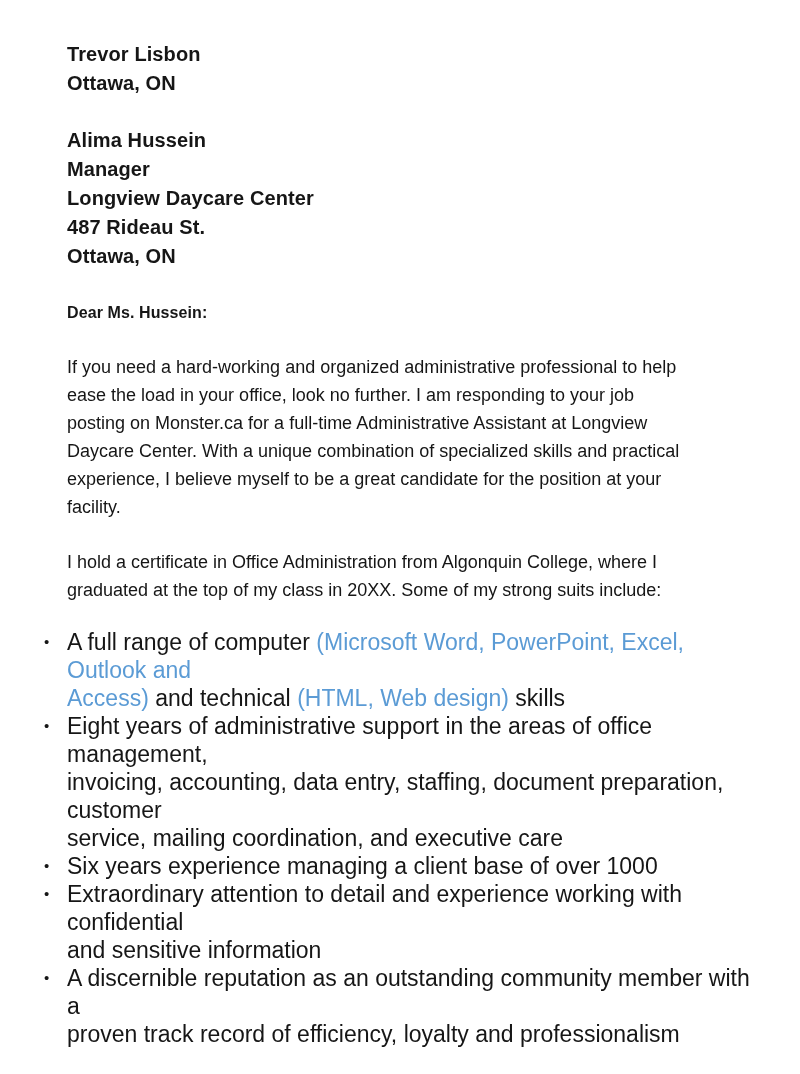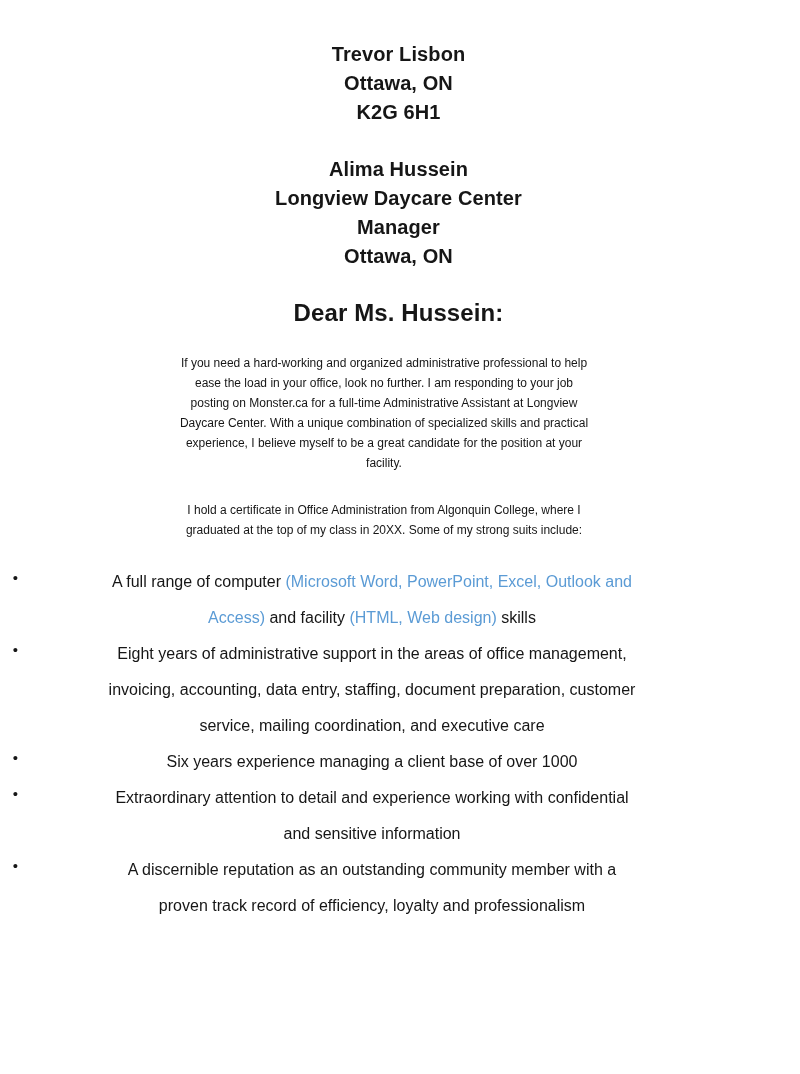--- a/index.html
+++ b/index.html
@@ -11,44 +11,43 @@
     width: 800px;
     height: 1074px;
     font-family: "Liberation Sans", sans-serif;
     color: #161616;
     overflow: hidden;
   }
   .page {
     box-sizing: border-box;
     width: 800px;
     height: 752px;
-    padding: 40px 30px 0 27px;
+    padding: 40px 30px 0 67px;
     background: #ffffff;
-    text-align: center;
   }
   
   .addr-block { margin: 0 0 28px 0; }
   .addr-line {
     font-size: 20px;
     line-height: 29px;
     font-weight: 700;
     letter-spacing: 0.1px;
   }
   .recipient-block { margin-bottom: 27px; margin-top: 24px; }
   .salutation {
-    font-size: 24px;
+    font-size: 16px;
     line-height: 29px;
     font-weight: 700;
     letter-spacing: 0.1px;
     margin: 0 0 26px 0;
   }
   
   .para {
-    font-size: 12px;
-    line-height: 20px;
+    font-size: 18px;
+    line-height: 28px;
     font-weight: 400;
     white-space: pre-line;
     margin: 0 0 27px 0;
     max-width: 714px;
   }
   .para:last-of-type { margin-bottom: 24px; }
   
   .bullet-list {
     margin-left: -24px; 
   }
@@ -57,63 +56,63 @@
     grid-template-columns: 24px 1fr;
     align-items: start;
   }
   .bullet-dot {
     font-size: 15px;
     line-height: 28px;
     padding-left: 1px;
     color: #161616;
   }
   .bullet-text {
-    font-size: 16px;
-    line-height: 36px;
+    font-size: 23px;
+    line-height: 28px;
     white-space: pre-line;
     max-width: 690px;
   }
   .link-text { color: #5b9bd5; }
 </style>
 </head>
 <body>
 
 <div class="page">
 
   <div class="addr-block">
     <div class="addr-line">Trevor Lisbon</div>
     <div class="addr-line">Ottawa, ON</div>
-    <div class="addr-line">K2G 6H1</div>
   </div>
 
   <div class="addr-block recipient-block">
     <div class="addr-line">Alima Hussein</div>
+    <div class="addr-line">Manager</div>
     <div class="addr-line">Longview Daycare Center</div>
-    <div class="addr-line">Manager</div>
+    <div class="addr-line">487 Rideau St.</div>
     <div class="addr-line">Ottawa, ON</div>
   </div>
 
   <div class="salutation">Dear Ms. Hussein:</div>
 
   <p class="para">If you need a hard-working and organized administrative professional to help
 ease the load in your office, look no further. I am responding to your job
 posting on Monster.ca for a full-time Administrative Assistant at Longview
 Daycare Center. With a unique combination of specialized skills and practical
 experience, I believe myself to be a great candidate for the position at your
 facility.</p>
 
   <p class="para">I hold a certificate in Office Administration from Algonquin College, where I
 graduated at the top of my class in 20XX. Some of my strong suits include:</p>
 
   <div class="bullet-list">
 
     <div class="bullet-row">
       <span class="bullet-dot">•</span>
       <div class="bullet-text"><span>A full range of computer </span><span class="link-text">(Microsoft Word, PowerPoint, Excel, Outlook and
-Access)</span><span> and facility </span><span class="link-text">(HTML, Web design)</span><span> skills</span></div>
+Access)</span><span> and technical </span><span class="link-text">(HTML, Web design)</span><span> skills</span></div>
     </div>
 
     <div class="bullet-row">
       <span class="bullet-dot">•</span>
       <div class="bullet-text">Eight years of administrative support in the areas of office management,
 invoicing, accounting, data entry, staffing, document preparation, customer
 service, mailing coordination, and executive care</div>
     </div>
 
     <div class="bullet-row">

